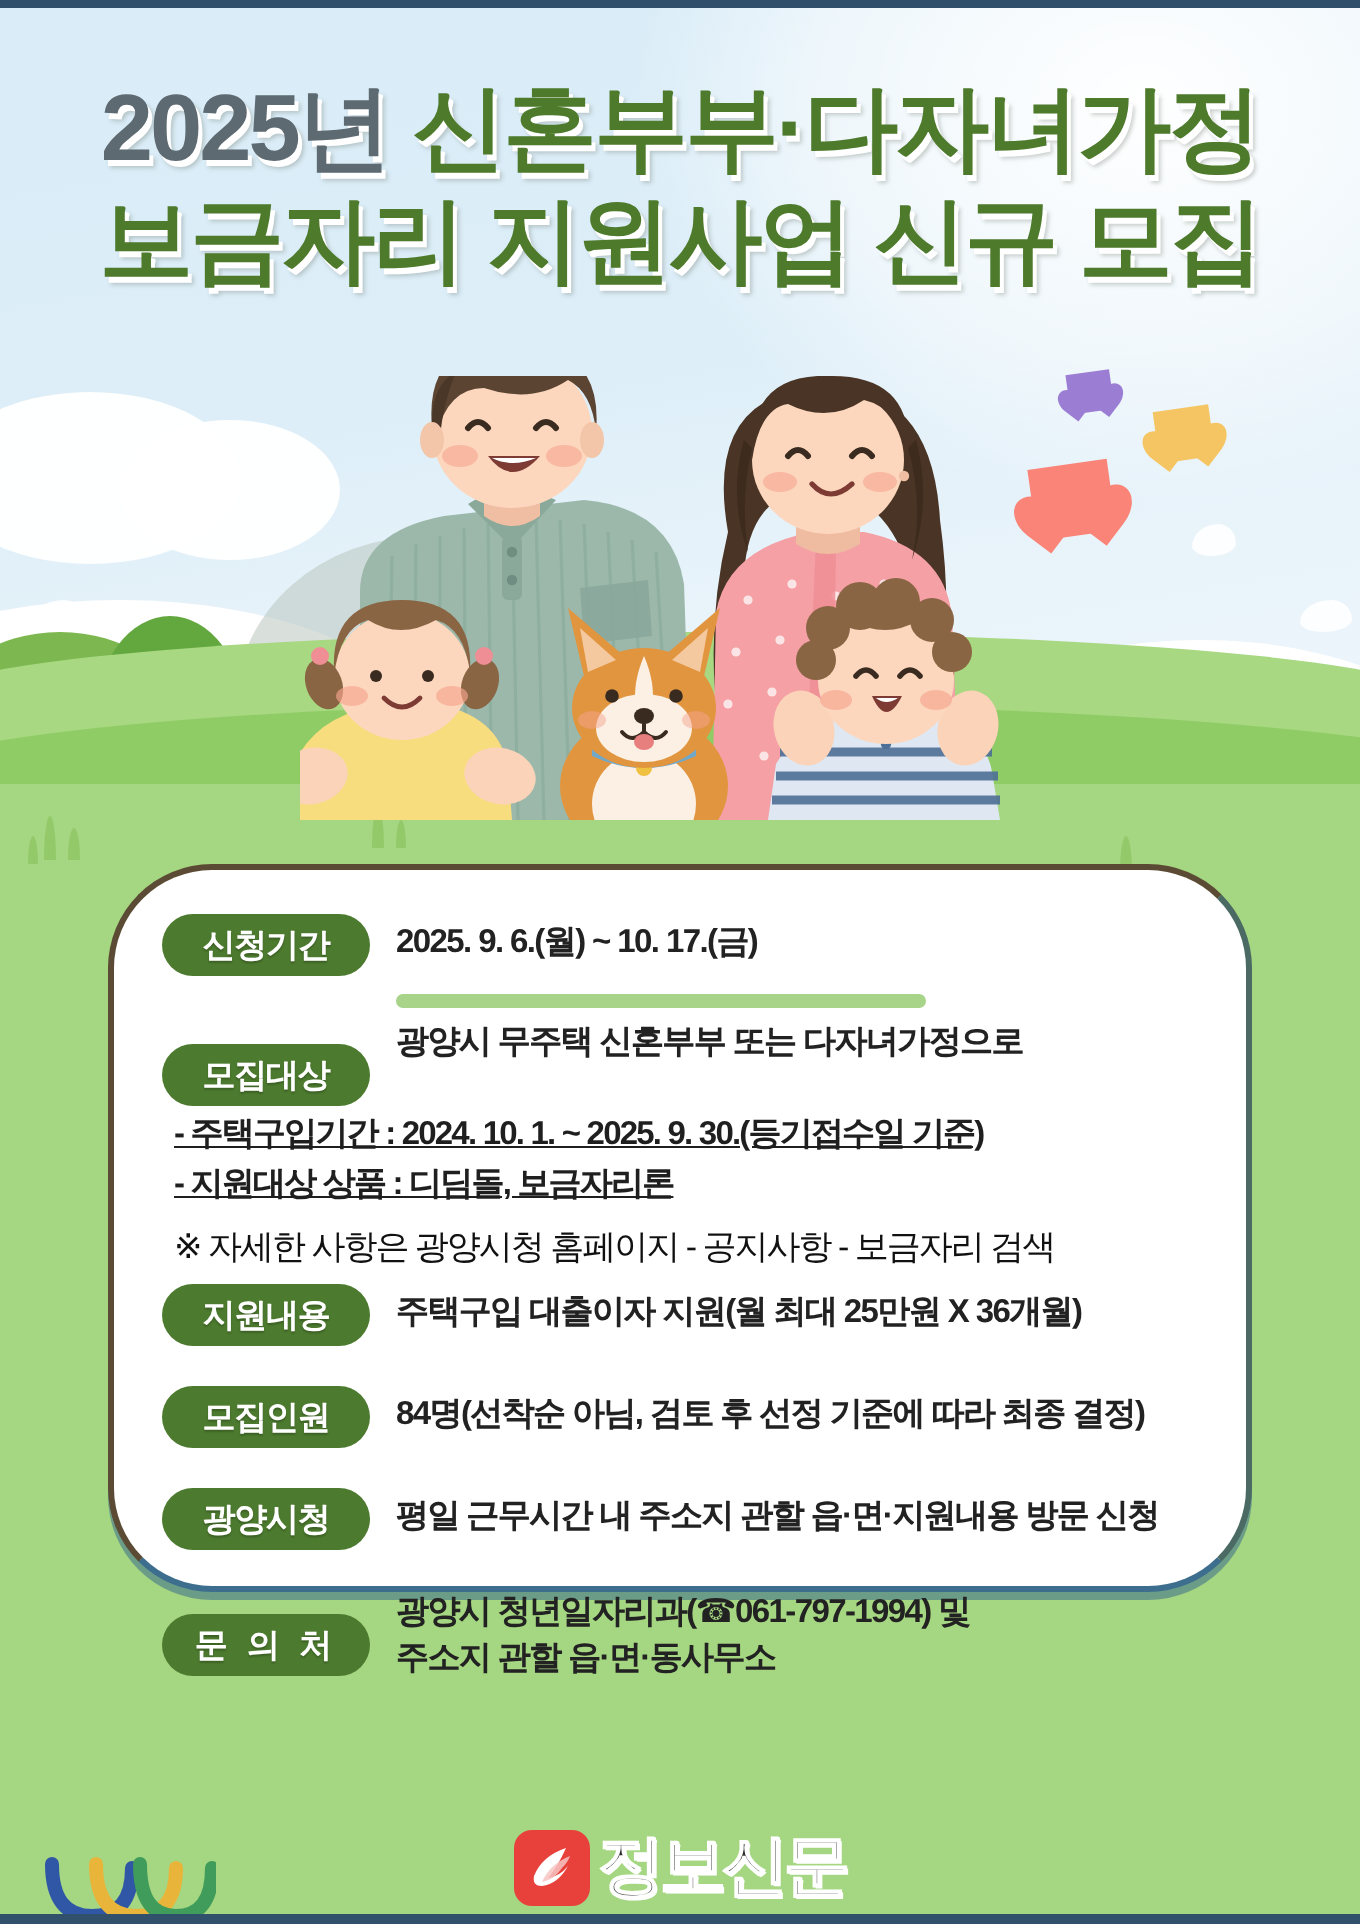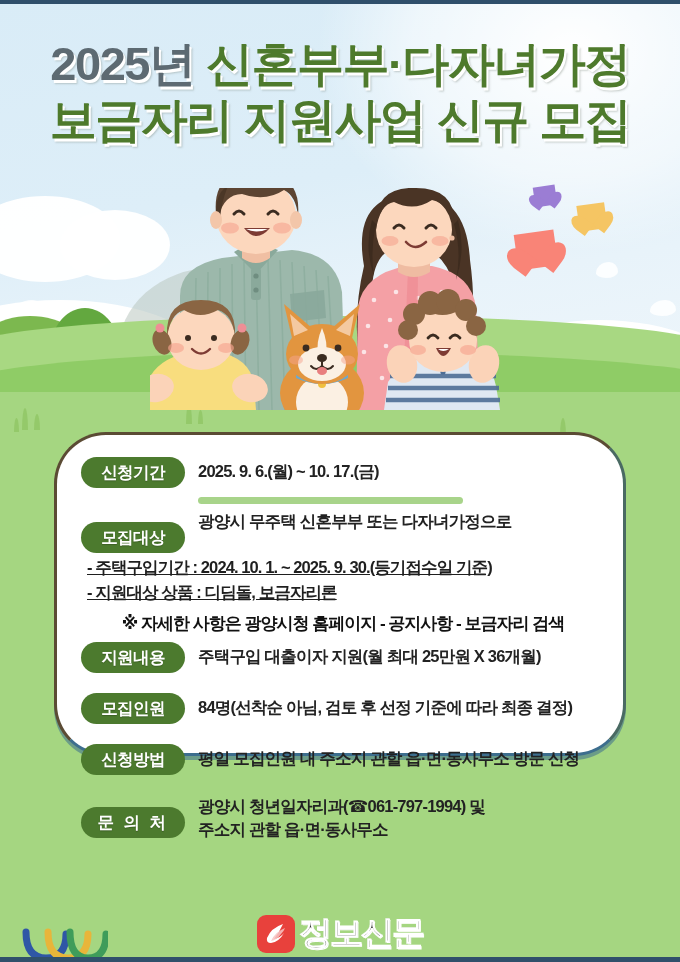--- a/index.html
+++ b/index.html
@@ -90,21 +90,21 @@
   .title-line {
     font-size: 47px; font-weight: 700; letter-spacing: -1.5px;
     line-height: 56px; white-space: nowrap;
     text-shadow: 2px 3px 0 #ffffff, 3px 4px 2px rgba(110,120,110,.35);
   }
   .t-gray  { color: #5d6a72; }
   .t-green { color: #4e7a2c; }
 
   
   .card {
-    position: absolute; left: 54px; top: 432px; width: 572px; height: 324px;
+    position: absolute; left: 54px; top: 432px; width: 572px; height: 364px;
     background: #ffffff;
     border-radius: 52px;
     border: 3px solid #5b4b34;
     border-bottom-color: #3d6e8e;
     border-right-color: #4a6a63;
     box-shadow: 0 4px 0 rgba(61,110,142,.55);
     z-index: 30;
     padding: 22px 24px 16px 24px;
   }
   .row { display: flex; align-items: flex-start; margin-bottom: 9px; }
@@ -127,23 +127,23 @@
   }
   .underline {
     width: 265px; height: 7px; background: #a8d48a;
     border-radius: 4px; margin: 4px 0 6px 117px;
   }
   .bullet {
     color: #1f1f1f; font-size: 16.5px; font-weight: 700;
     letter-spacing: -0.9px; line-height: 25px; padding-left: 6px; text-decoration: underline;
   }
   .notice {
-    color: #111111; font-size: 17px; font-weight: 700;
+    color: #111111; font-size: 17px; font-weight: 400;
     letter-spacing: -1.0px; line-height: 26px;
-    padding-left: 6px; margin: 6px 0 5px 0; text-align: center;
+    padding-left: 6px; margin: 6px 0 5px 0;
   }
   .spacer-sm { height: 11px; }
 
   
   .footer {
     position: absolute; left: 0; bottom: 6px; width: 680px;
     display: flex; align-items: center; justify-content: center;
     gap: 4px; z-index: 35;
   }
   .logo-mark {
@@ -454,22 +454,22 @@
     <div class="spacer-sm"></div>
 
     <div class="row">
       <div class="pill">모집인원</div>
       <div class="rowtext">84명(선착순 아님, 검토 후 선정 기준에 따라 최종 결정)</div>
     </div>
 
     <div class="spacer-sm"></div>
 
     <div class="row">
-      <div class="pill">신청방법</div>
-      <div class="rowtext">평일 모집인원 내 주소지 관할 읍·면·동사무소 방문 신청</div>
+      <div class="pill">광양시청</div>
+      <div class="rowtext">평일 근무시간 내 주소지 관할 읍·면·지원내용 방문 신청</div>
     </div>
 
     <div class="spacer-sm"></div>
 
     <div class="row" style="margin-bottom:0;">
       <div class="pill spaced" style="margin-top:12px;">문 의 처</div>
       <div class="rowtext" style="padding-top:0;">
         <div>광양시 청년일자리과(☎061-797-1994) 및</div>
         <div>주소지 관할 읍·면·동사무소</div>
       </div>

